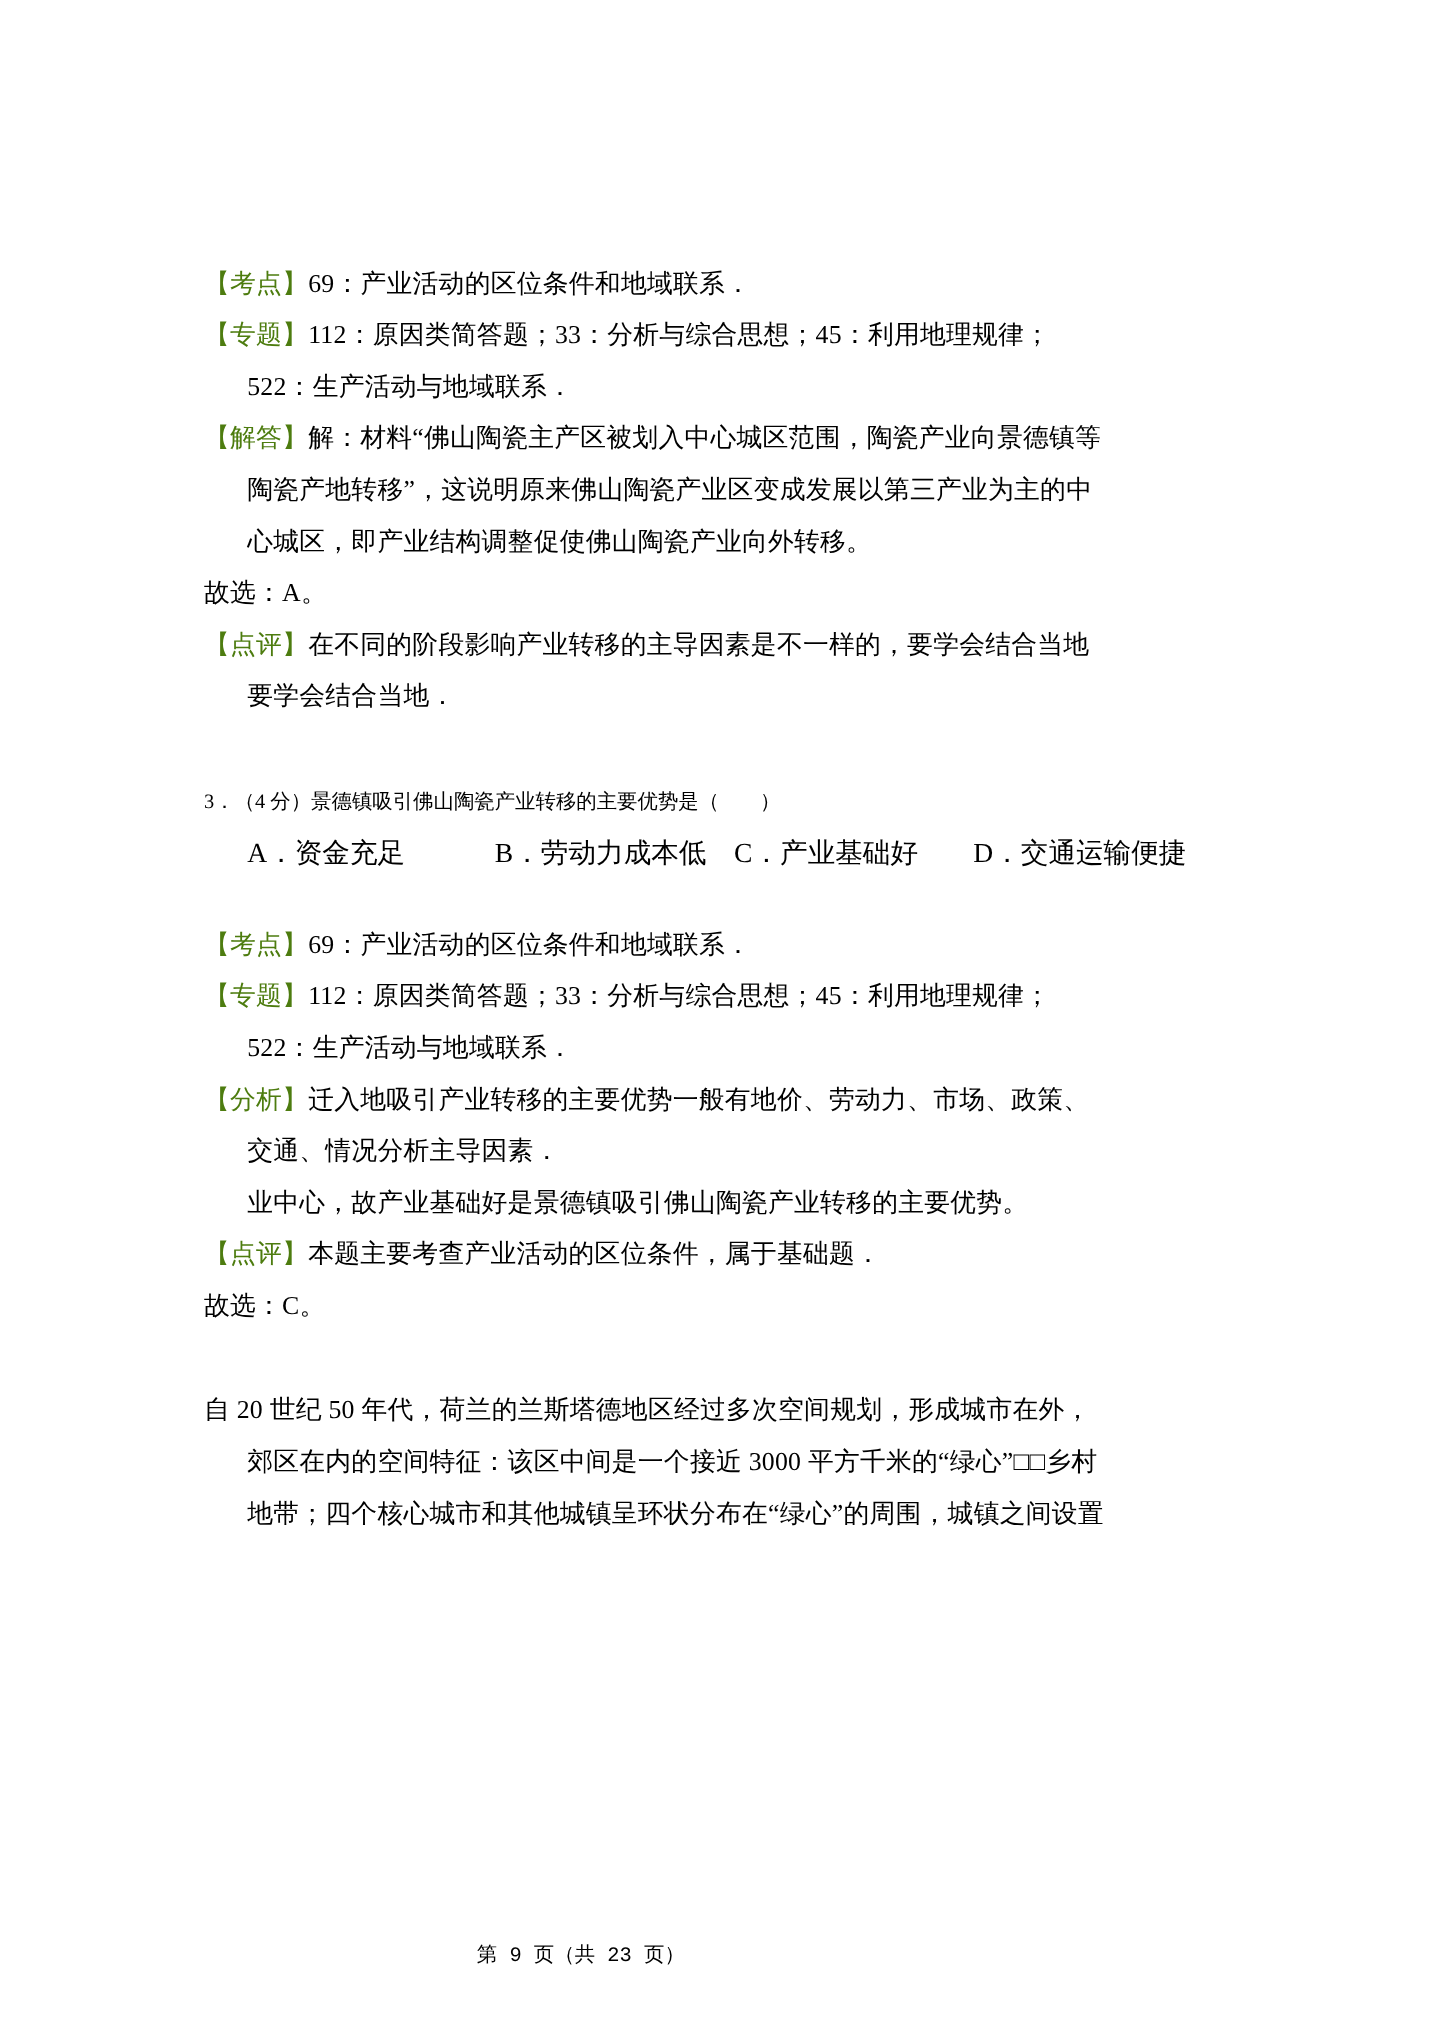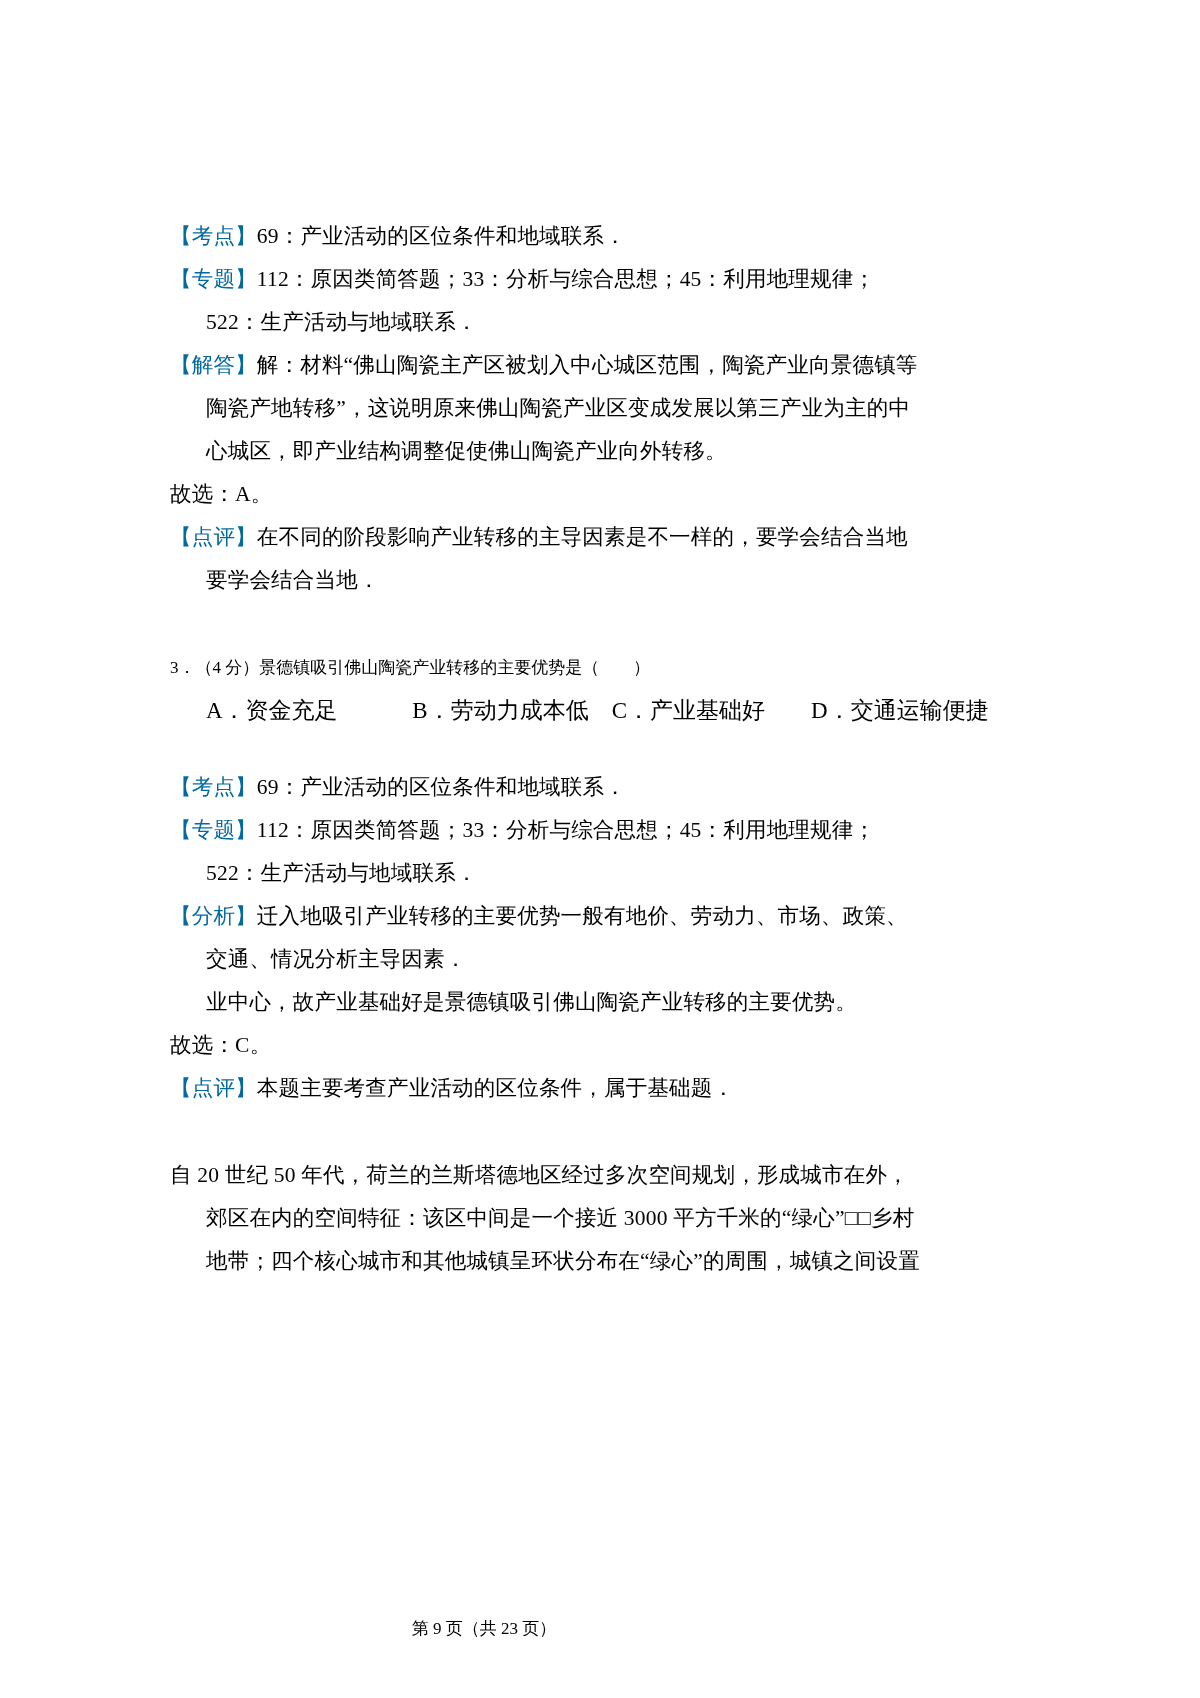--- a/index.html
+++ b/index.html
@@ -26,21 +26,21 @@
   .line {
     font-size: 21.5px;
     line-height: 43px;
     white-space: pre-wrap;
     letter-spacing: 0.2px;
   }
   .indent {
     padding-left: 36px;
   }
   .tag-blue {
-    color: #0369a1;
+    color: #4d7c0f;
   }
   .gap-md { height: 34px; }
   .gap-lg { height: 44px; }
 
   .q-block .q-stem {
     font-size: 17px;
     line-height: 43px;
   }
   .q-options {
     font-size: 23px;
@@ -49,21 +49,21 @@
     white-space: pre;
   }
   .passage .line { }
   .footer {
     position: absolute;
     left: 0;
     bottom: 58px;
     width: 968px;
     text-align: center;
     font-size: 17px;
-    font-family: Liberation Serif, serif;
+    font-family: Liberation Mono, monospace;
   }
 </style>
 </head>
 <body>
 
 <div class="page">
 
   <div class="q-block">
     <div class="line"><span class="tag-blue">【考点】</span><span>69：产业活动的区位条件和地域联系．</span></div>
 
@@ -94,23 +94,23 @@
     <div class="line"><span class="tag-blue">【考点】</span><span>69：产业活动的区位条件和地域联系．</span></div>
 
     <div class="line"><span class="tag-blue">【专题】</span><span>112：原因类简答题；33：分析与综合思想；45：利用地理规律；</span></div>
     <div class="line indent">522：生产活动与地域联系．</div>
 
     <div class="line"><span class="tag-blue">【分析】</span><span>迁入地吸引产业转移的主要优势一般有地价、劳动力、市场、政策、</span></div>
     <div class="line indent">交通、情况分析主导因素．</div>
 
     <div class="line indent">业中心，故产业基础好是景德镇吸引佛山陶瓷产业转移的主要优势。</div>
 
+    <div class="line"><span class="tag-blue">【点评】</span><span>本题主要考查产业活动的区位条件，属于基础题．</span></div>
+
     <div class="line">故选：C。</div>
-
-    <div class="line"><span class="tag-blue">【点评】</span><span>本题主要考查产业活动的区位条件，属于基础题．</span></div>
   </div>
 
   <div class="gap-lg"></div>
 
   <div class="passage">
     <div class="line">自 20 世纪 50 年代，荷兰的兰斯塔德地区经过多次空间规划，形成城市在外，</div>
     <div class="line indent">郊区在内的空间特征：该区中间是一个接近 3000 平方千米的“绿心”□□乡村</div>
     <div class="line indent">地带；四个核心城市和其他城镇呈环状分布在“绿心”的周围，城镇之间设置</div>
   </div>
 

